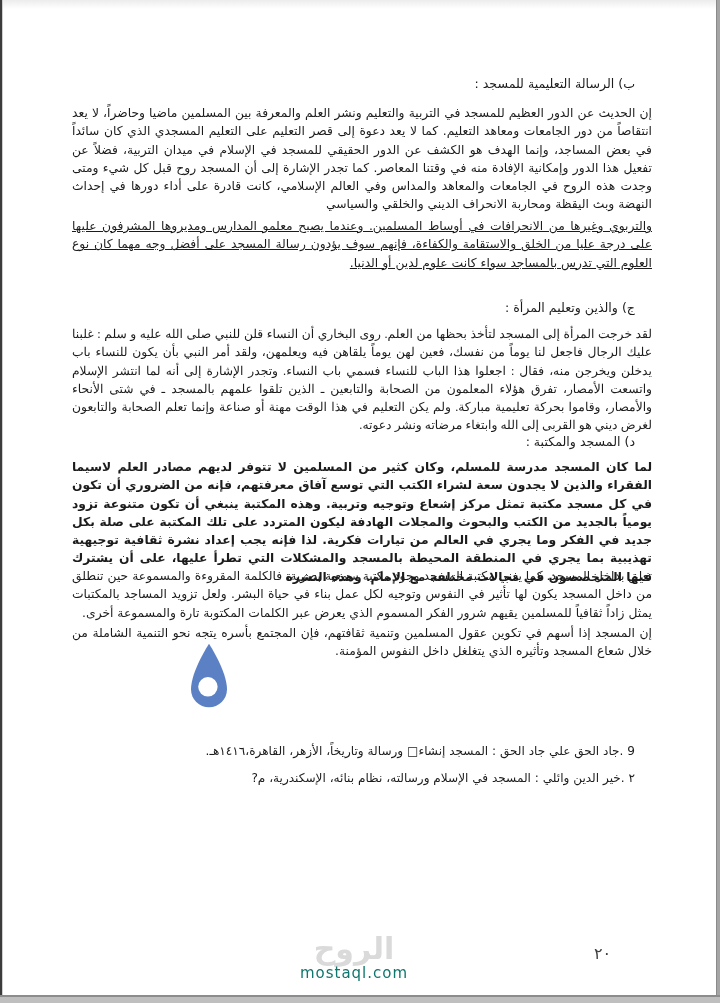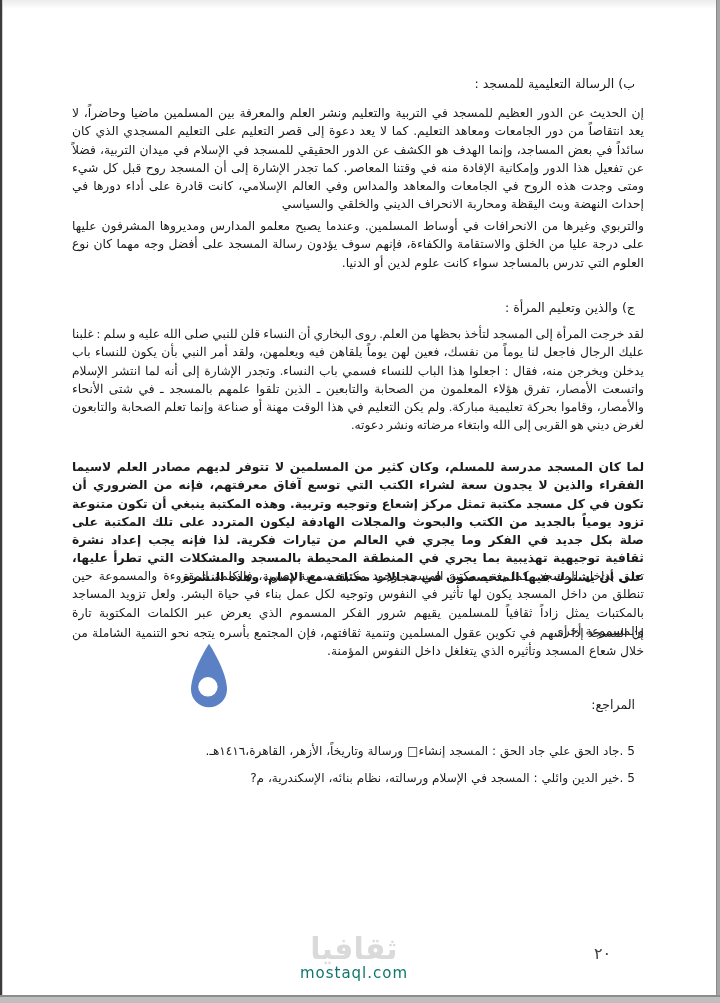--- a/index.html
+++ b/index.html
@@ -11,37 +11,37 @@
     font-family:"DejaVu Sans", sans-serif;
   }
   
   .edge-left{position:absolute;left:0;top:0;bottom:0;width:2px;background:#3c3c3c;}
   .edge-left2{position:absolute;left:2px;top:0;bottom:0;width:1px;background:#cfcfcf;}
   .edge-right{position:absolute;right:0;top:0;bottom:0;width:3px;background:#a5a5a5;border-left:1px solid #8a8a8a;}
   .edge-top{position:absolute;left:0;right:0;top:0;height:9px;background:linear-gradient(#ececec,#ffffff);}
   .edge-bottom{position:absolute;left:0;right:0;bottom:0;height:6px;background:#bfbfbf;border-top:2px solid #8c8c8c;}
 
   .block{
-    position:absolute;right:76px;left:72px;
+    position:absolute;right:68px;left:72px;
     direction:rtl;text-align:justify;
     font-size:12.3px;line-height:18.3px;color:#1c1c1c;
   }
   .heading{
     position:absolute;right:85px;left:72px;
     direction:rtl;text-align:right;
     font-size:12.6px;line-height:16px;color:#1c1c1c;
   }
   .refline{
     position:absolute;right:85px;left:60px;
     direction:rtl;text-align:right;
     font-size:12.1px;line-height:16px;color:#1c1c1c;
   }
   #heading-b{top:76px;}
   #para-1{top:104px;}
-  #para-2{top:217px;}
+  #para-2{top:217px;text-decoration:underline;}
   #heading-j{top:300px;}
   #para-3{top:325px;font-family:Liberation Serif, serif;}
   #heading-d{top:434px;}
   #para-4{top:458px;font-weight:bold;}
   #para-5{top:567px;}
   #para-6{top:624px;}
   #refs-title{top:697px;}
   #ref-1{top:743px;}
   #ref-2{top:770px;}
 
@@ -72,37 +72,37 @@
   <div id="heading-b" class="heading">ب) الرسالة التعليمية للمسجد :</div>
 
   <div id="para-1" class="block">إن الحديث عن الدور العظيم للمسجد في التربية والتعليم ونشر العلم والمعرفة بين المسلمين ماضيا وحاضراً، لا يعد انتقاصاً من دور الجامعات ومعاهد التعليم. كما لا يعد دعوة إلى قصر التعليم على التعليم المسجدي الذي كان سائداً في بعض المساجد، وإنما الهدف هو الكشف عن الدور الحقيقي للمسجد في الإسلام في ميدان التربية، فضلاً عن تفعيل هذا الدور وإمكانية الإفادة منه في وقتنا المعاصر. كما تجدر الإشارة إلى أن المسجد روح قبل كل شيء ومتى وجدت هذه الروح في الجامعات والمعاهد والمداس وفي العالم الإسلامي، كانت قادرة على أداء دورها في إحداث النهضة وبث اليقظة ومحاربة الانحراف الديني والخلقي والسياسي</div>
 
   <div id="para-2" class="block">والتربوي وغيرها من الانحرافات في أوساط المسلمين. وعندما يصبح معلمو المدارس ومديروها المشرفون عليها على درجة عليا من الخلق والاستقامة والكفاءة، فإنهم سوف يؤدون رسالة المسجد على أفضل وجه مهما كان نوع العلوم التي تدرس بالمساجد سواء كانت علوم لدين أو الدنيا.</div>
 
   <div id="heading-j" class="heading">ج) والذين وتعليم المرأة :</div>
 
   <div id="para-3" class="block">لقد خرجت المرأة إلى المسجد لتأخذ بحظها من العلم. روى البخاري أن النساء قلن للنبي صلى الله عليه و سلم : غلبنا عليك الرجال فاجعل لنا يوماً من نفسك، فعين لهن يوماً يلقاهن فيه ويعلمهن، ولقد أمر النبي بأن يكون للنساء باب يدخلن ويخرجن منه، فقال : اجعلوا هذا الباب للنساء فسمي باب النساء. وتجدر الإشارة إلى أنه لما انتشر الإسلام واتسعت الأمصار، تفرق هؤلاء المعلمون من الصحابة والتابعين ـ الذين تلقوا علمهم بالمسجد ـ في شتى الأنحاء والأمصار، وقاموا بحركة تعليمية مباركة. ولم يكن التعليم في هذا الوقت مهنة أو صناعة وإنما تعلم الصحابة والتابعون لغرض ديني هو القربى إلى الله وابتغاء مرضاته ونشر دعوته.</div>
 
+  <div id="heading-d" class="heading">د) المسجد والمكتبة :</div>
 
   <div id="para-4" class="block">لما كان المسجد مدرسة للمسلم، وكان كثير من المسلمين لا تتوفر لديهم مصادر العلم لاسيما الفقراء والذين لا يجدون سعة لشراء الكتب التي توسع آفاق معرفتهم، فإنه من الضروري أن تكون في كل مسجد مكتبة تمثل مركز إشعاع وتوجيه وتربية. وهذه المكتبة ينبغي أن تكون متنوعة تزود يومياً بالجديد من الكتب والبحوث والمجلات الهادفة ليكون المتردد على تلك المكتبة على صلة بكل جديد في الفكر وما يجري في العالم من تيارات فكرية. لذا فإنه يجب إعداد نشرة ثقافية توجيهية تهذيبية بما يجري في المنطقة المحيطة بالمسجد والمشكلات التي تطرأ عليها، على أن يشترك فيها المتخصصون في مجالات مختلفة مع الإمام. وهذه النشرة</div>
 
   <div id="para-5" class="block">تعلق بداخل المسجد. كما يغني مكتبة المسجد وجود مكتبة سمعية بصرية، فالكلمة المقروءة والمسموعة حين تنطلق من داخل المسجد يكون لها تأثير في النفوس وتوجيه لكل عمل بناء في حياة البشر. ولعل تزويد المساجد بالمكتبات يمثل زاداً ثقافياً للمسلمين يقيهم شرور الفكر المسموم الذي يعرض عبر الكلمات المكتوبة تارة والمسموعة أخرى.</div>
 
   <div id="para-6" class="block">إن المسجد إذا أسهم في تكوين عقول المسلمين وتنمية ثقافتهم، فإن المجتمع بأسره يتجه نحو التنمية الشاملة من خلال شعاع المسجد وتأثيره الذي يتغلغل داخل النفوس المؤمنة.</div>
 
   <svg id="drop-logo" viewBox="0 0 100 177" xmlns="http://www.w3.org/2000/svg" aria-hidden="true">
     <path d="M50 0 C50 0 0 76 0 127 A50 50 0 1 0 100 127 C100 76 50 0 50 0 Z" fill="#5b80c4"></path>
     <circle cx="47" cy="120" r="27" fill="#ffffff"></circle>
   </svg>
 
-  <div id="refs-title" class="heading">المراجع:</div>
 
-  <div id="ref-1" class="refline">5 .جاد الحق علي جاد الحق : المسجد إنشاء□ ورسالة وتاريخاً، الأزهر، القاهرة،١٤١٦هـ.</div>
+  <div id="ref-1" class="refline">9 .جاد الحق علي جاد الحق : المسجد إنشاء□ ورسالة وتاريخاً، الأزهر، القاهرة،١٤١٦هـ.</div>
 
-  <div id="ref-2" class="refline">5 .خير الدين وائلي : المسجد في الإسلام ورسالته، نظام بنائه، الإسكندرية، م?</div>
+  <div id="ref-2" class="refline">٢ .خير الدين وائلي : المسجد في الإسلام ورسالته، نظام بنائه، الإسكندرية، م?</div>
 
   <div id="page-number">٢٠</div>
 
   <div id="watermark">
-    <div class="wm-ar">ثقافيا</div>
+    <div class="wm-ar">الروح</div>
     <div class="wm-domain">mostaql.com</div>
   </div>
 </div>
 
 </body></html>

